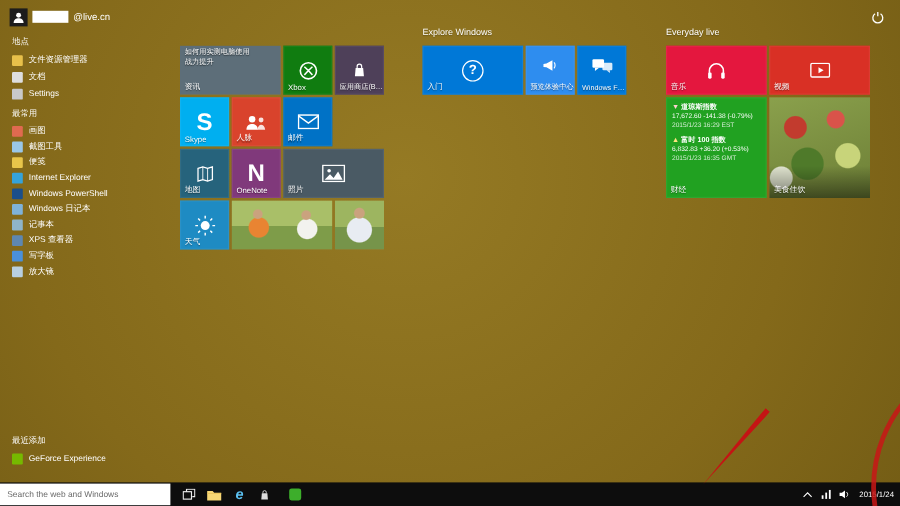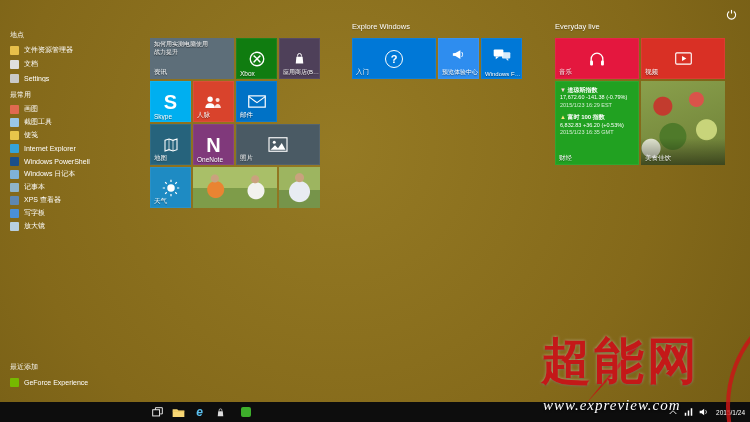--- a/index.html
+++ b/index.html
@@ -74,20 +74,30 @@
   .wm-arc{position:absolute;left:726px;top:292px;width:220px;height:220px;border:4px solid rgba(200,22,22,.85);border-radius:50%;}
   .wm-needle{position:absolute;left:572px;top:370px;width:82px;height:5px;background:#c41414;transform:rotate(-49deg);clip-path:polygon(0 50%,100% 0,100% 100%);}
   .wm-brand{position:absolute;left:541px;top:336px;font-size:50px;font-weight:bold;color:#c41818;letter-spacing:3px;line-height:1;text-shadow:0 0 3px rgba(255,255,255,.5),0 1px 2px rgba(0,0,0,.35);}
   .wm-url{position:absolute;left:543px;top:397px;font-size:15px;color:#fff;font-family:"Liberation Serif","DejaVu Serif",serif;font-style:italic;letter-spacing:1px;text-shadow:0 1px 2px rgba(0,0,0,.6);}
 </style>
 </head>
 <body>
 
 <div class="screen">
 
+  <div class="user">
+    <span class="avatar">
+      <svg width="11" height="11" viewBox="0 0 24 24">
+          <circle cx="12" cy="8" r="4.5" fill="#fff"></circle>
+          <path d="M3 22c0-6 4.5-8.5 9-8.5s9 2.5 9 8.5z" fill="#fff"></path>
+        </svg>
+    </span>
+    <span class="redact"></span>
+    <span>@live.cn</span>
+  </div>
 
   <div class="powerbtn">
     <svg width="11" height="11" viewBox="0 0 24 24">
         <path d="M7 5.5a9 9 0 1010 0" fill="none" stroke="#fff" stroke-width="2.4"></path>
         <path d="M12 2v8" stroke="#fff" stroke-width="2.4"></path>
       </svg>
   </div>
 
   <div class="shead" style="top:30px">地点</div>
 
@@ -325,20 +335,21 @@
     </div>
     <span class="tlabel">财经</span>
   </div>
 
   <div class="tile big" style="left:641px;top:81px">
     <div class="food-bg"></div>
     <span class="tlabel">美食佳饮</span>
   </div>
 
   <div class="taskbar">
+    <input class="searchbox" type="text" placeholder="Search the web and Windows" style="">
     <div class="tbicon" style="left:150px">
       <svg width="11" height="11" viewBox="0 0 16 16">
           <rect x="1" y="4" width="10" height="9" fill="none" stroke="#eee" stroke-width="1.4"></rect>
           <path d="M5 4V1h10v9h-3" fill="none" stroke="#eee" stroke-width="1.4"></path>
         </svg>
     </div>
     <div class="tbicon" style="left:171px">
       <svg width="13" height="11" viewBox="0 0 20 16">
           <path d="M1 3h7l2 2h9v10H1z" fill="#F8D775"></path>
           <path d="M1 6h18" stroke="#E8BE55" stroke-width="1"></path>
@@ -376,17 +387,15 @@
             <path d="M10 3c2 1.5 2 4.5 0 6" fill="none" stroke="#fff" stroke-width="1.2"></path>
           </svg>
       </span>
       <span class="traydate">2015/1/24</span>
     </div>
   </div>
 
   <div class="wm">
     <div class="wm-arc"></div>
     <div class="wm-needle"></div>
-    <div class="wm-brand">超能网</div>
-    <div class="wm-url">www.expreview.com</div>
   </div>
 
 </div>
 
 </body></html>

